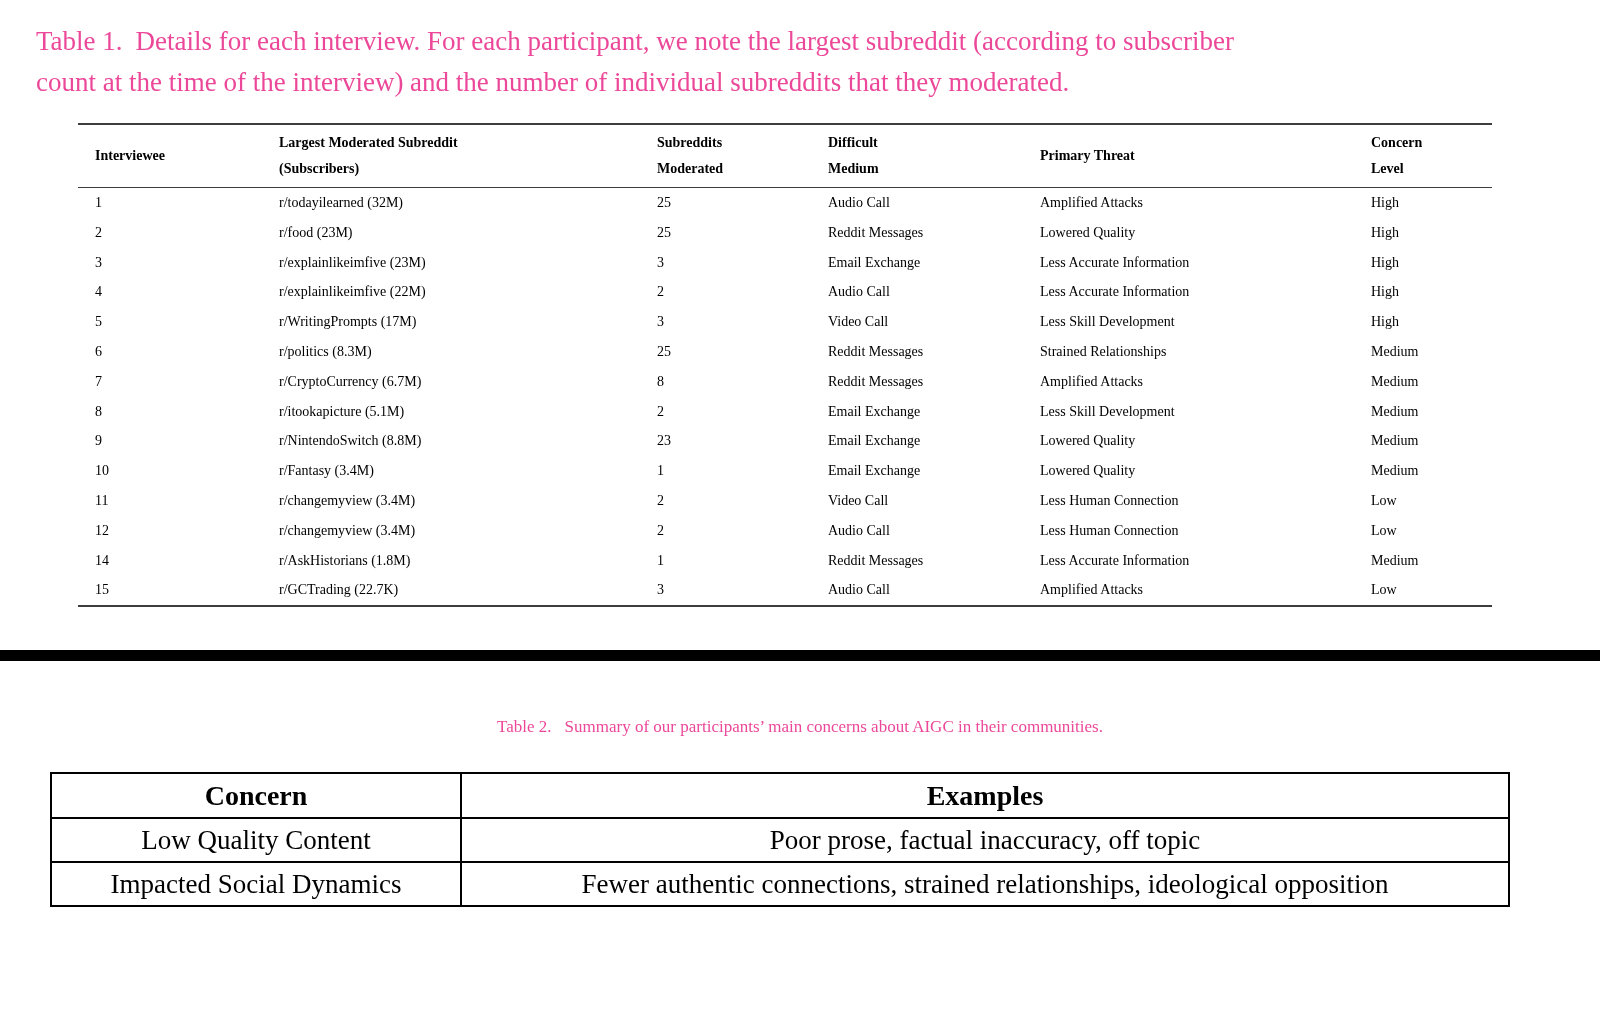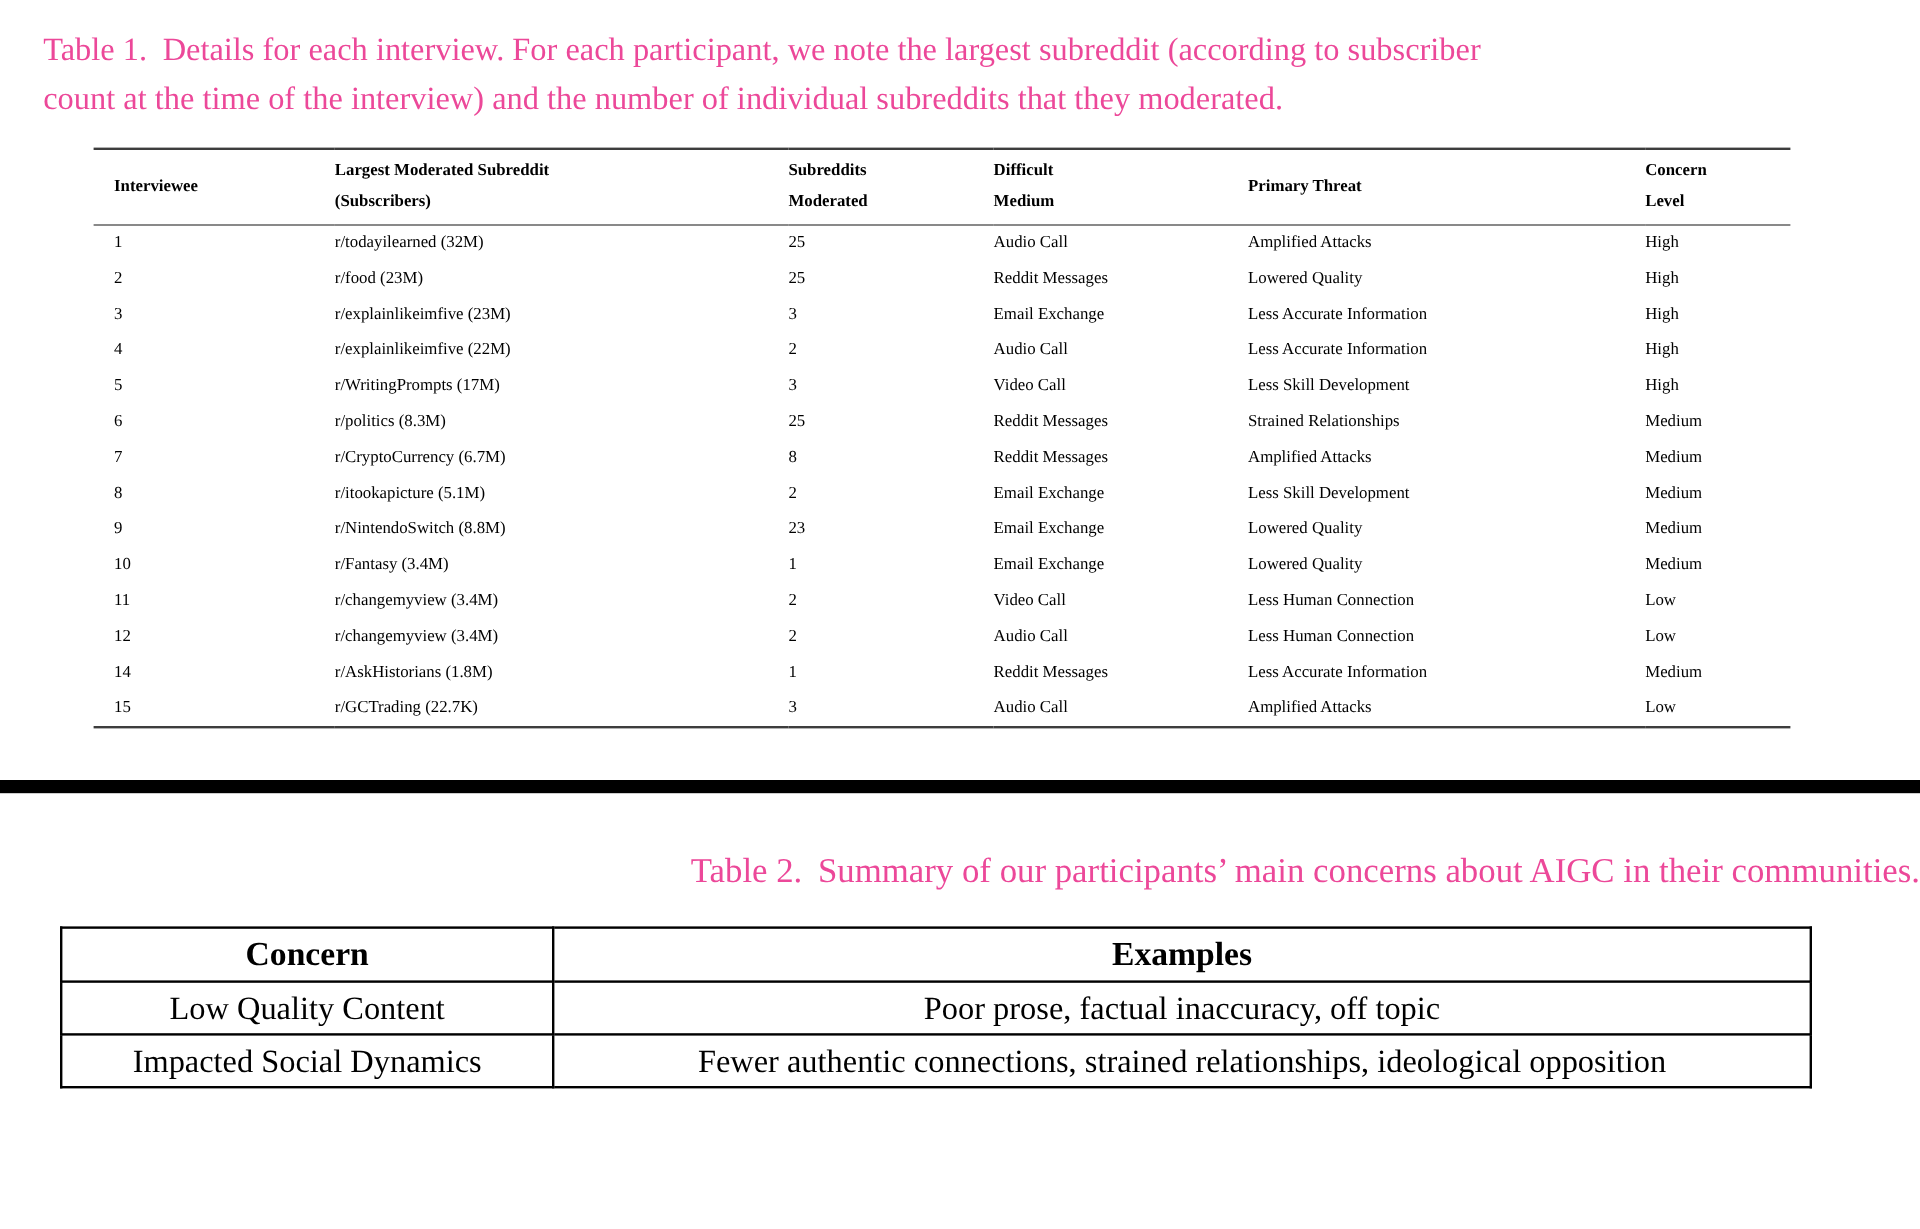--- a/index.html
+++ b/index.html
@@ -18,22 +18,22 @@
   .caption { color: #ec4899; }
   .caption-left {
     margin: 21px 0 0 36px;
     font-size: 27px;
     line-height: 41px;
   }
   .cap-line { white-space: nowrap; }
   .cap-label { margin-right: 13px; }
   .caption-center {
     margin-top: 45px;
-    text-align: right;
-    font-size: 29px;
+    text-align: center;
+    font-size: 17px;
     line-height: 41px;
     white-space: nowrap;
   }
 
   
   table.t1 {
     border-collapse: collapse;
     table-layout: fixed;
     width: 1414px;
     margin: 20px 0 0 78px;

